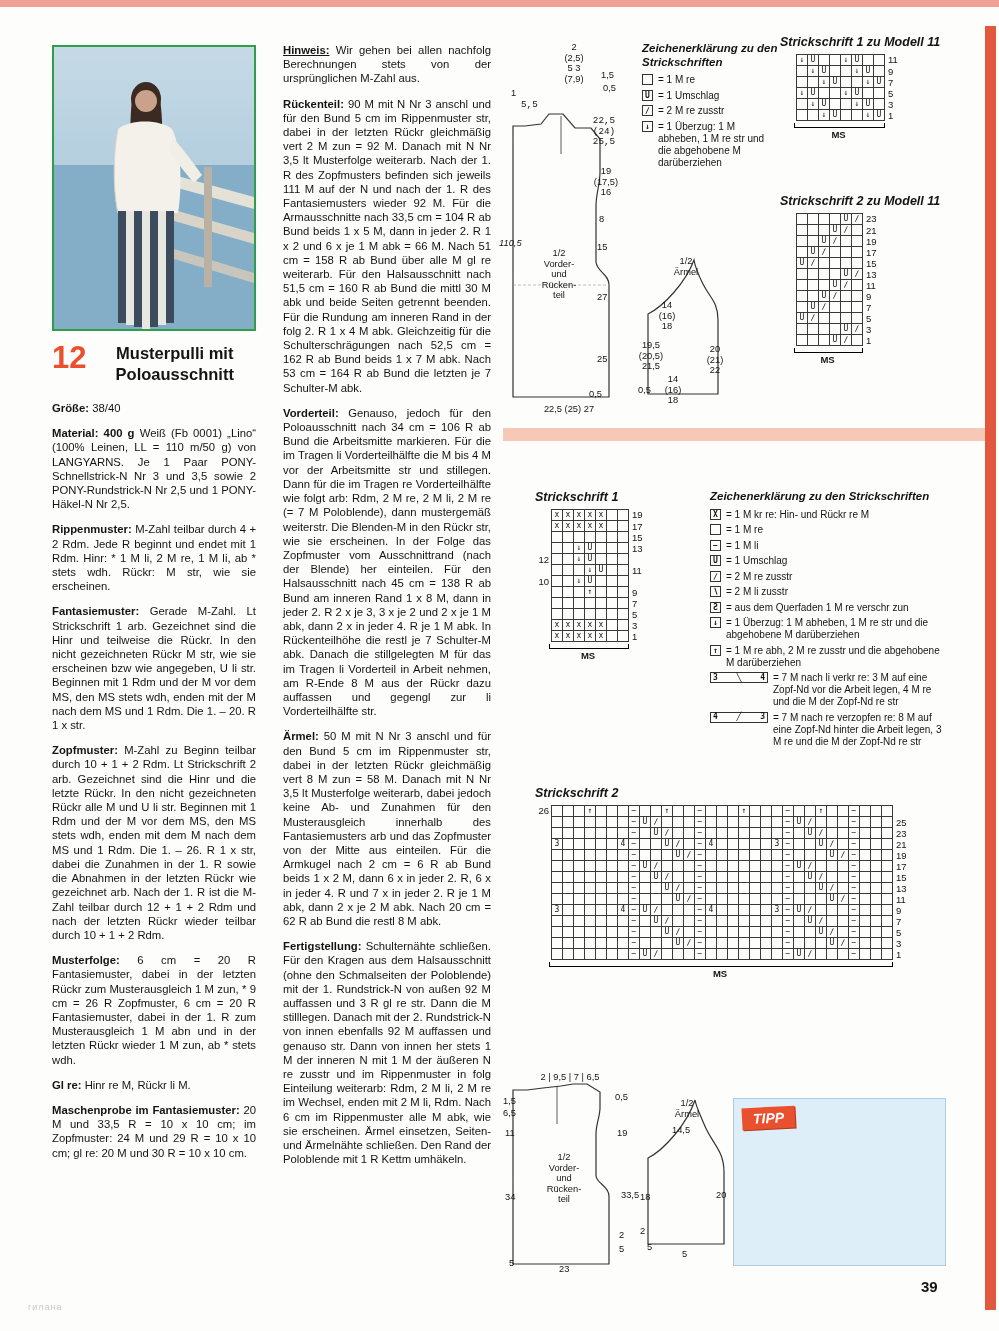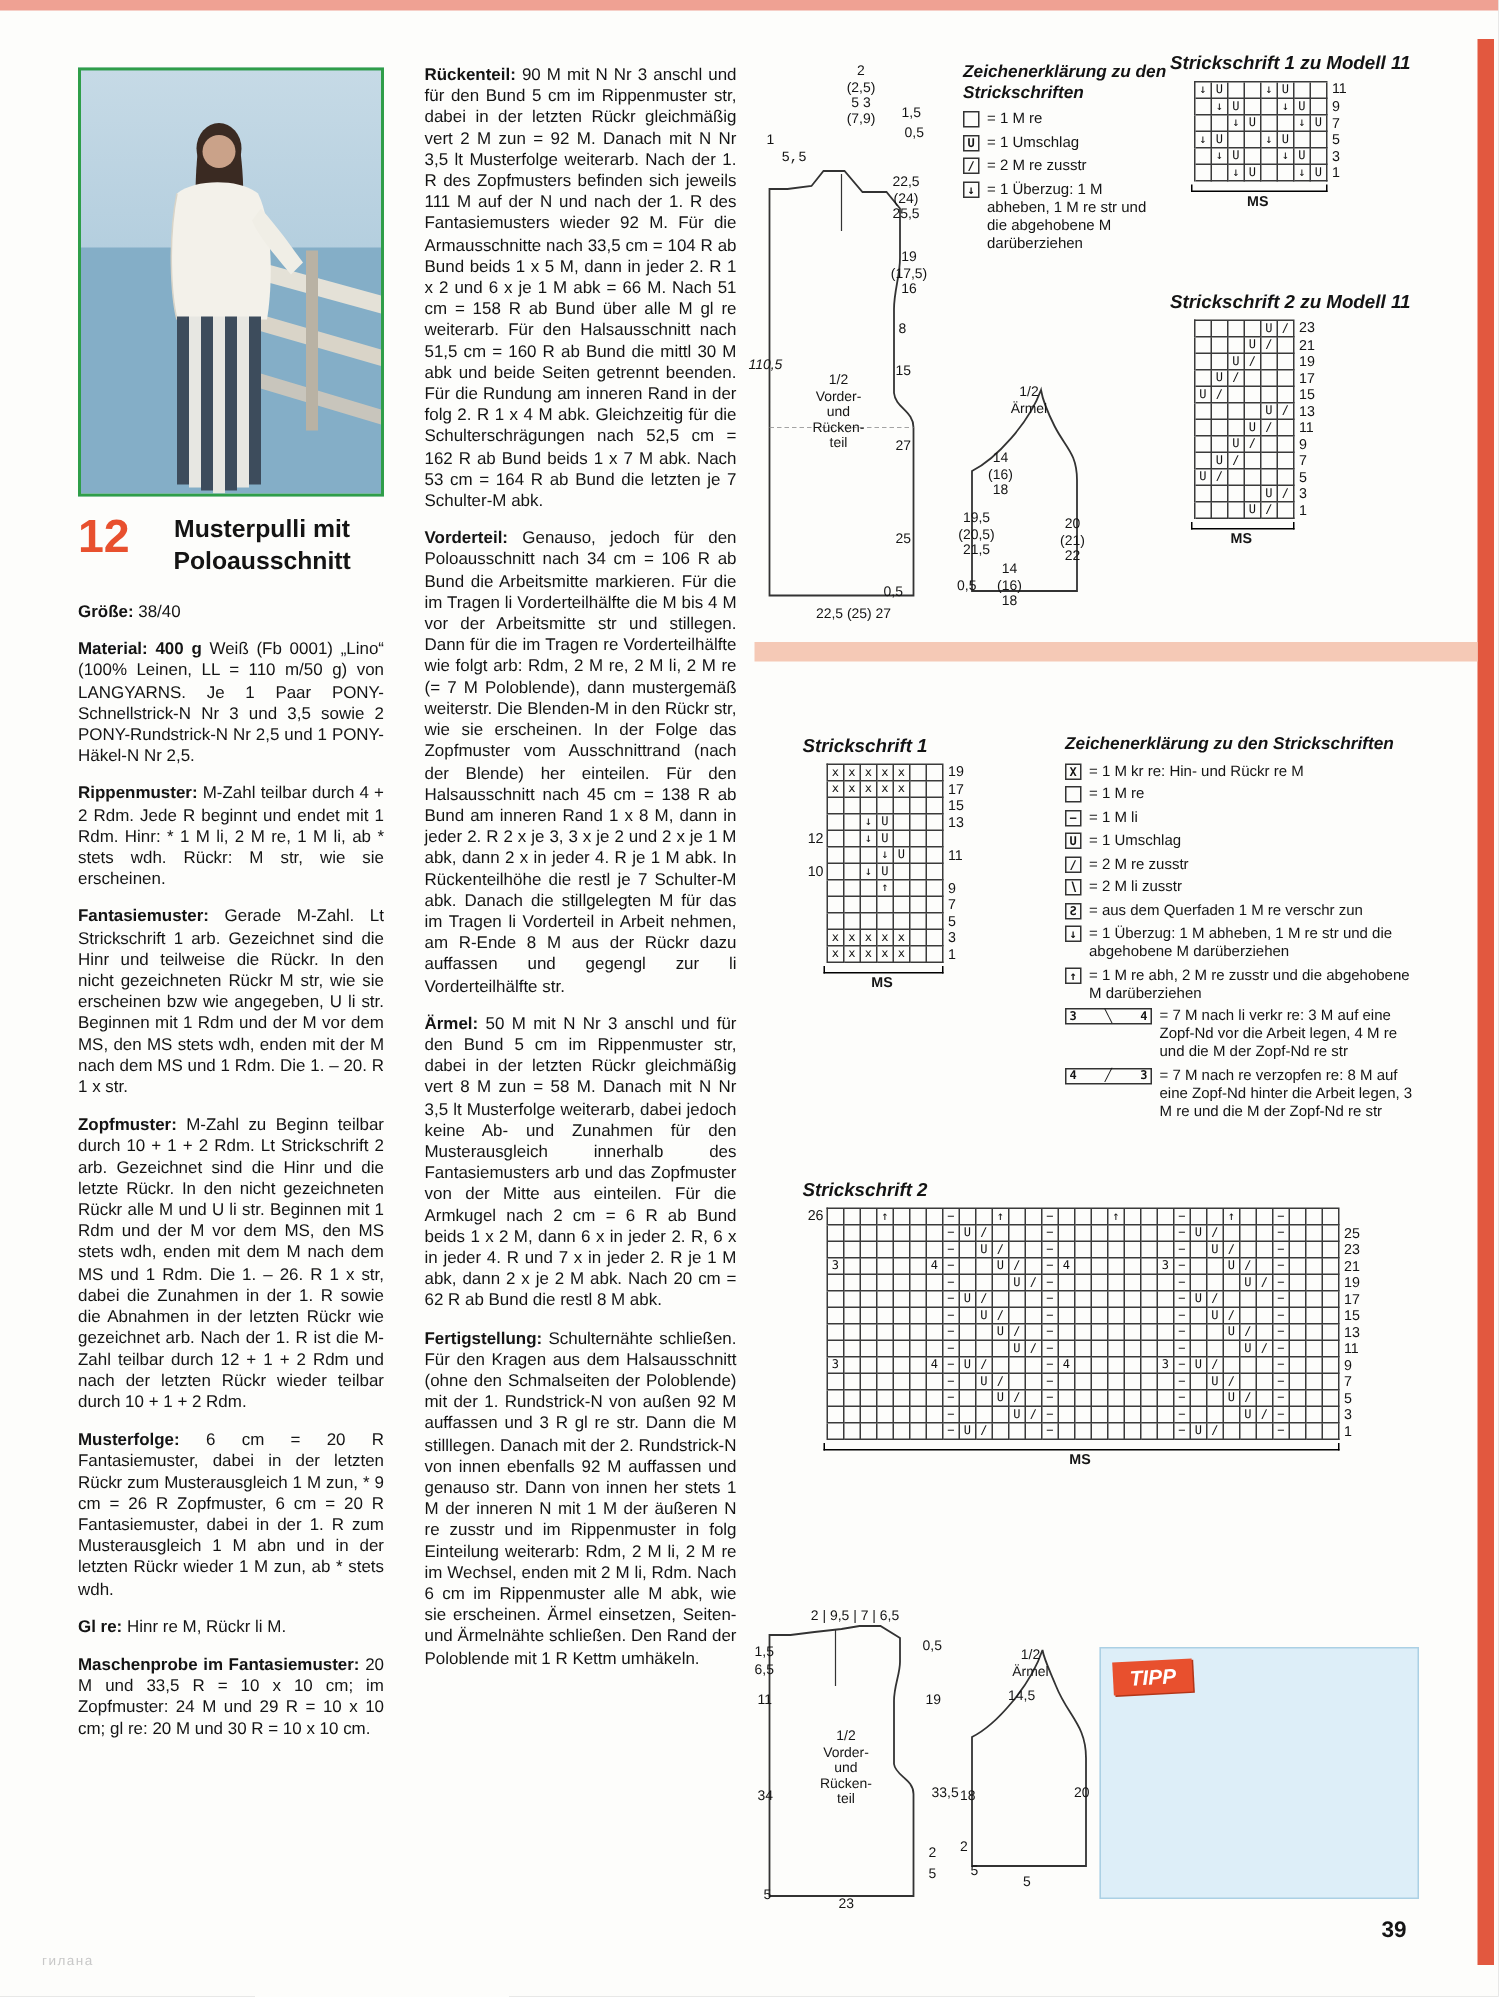--- a/index.html
+++ b/index.html
@@ -53,21 +53,21 @@
 
   
   .schem{position:absolute;}
   .schem svg{position:absolute;left:0;top:0;}
   .sl{position:absolute;font-size:9.3px;line-height:10.5px;white-space:pre-line;text-align:center;}
   #schem-ft{left:503px;top:42px;width:132px;height:382px;}
   .ft-cluster{left:50px;top:0;width:42px;}
   .ft-15{left:98px;top:28px;} .ft-05{left:100px;top:41px;}
   .ft-f1{left:8px;top:46px;} .ft-f2{left:18px;top:58px;font-family:Liberation Mono, monospace;}
   .ft-h{left:-4px;top:196px;font-style:italic;}
-  .ft-chest{left:84px;top:74px;width:34px;}
+  .ft-chest{left:84px;top:74px;width:34px;font-family:Liberation Mono, monospace;}
   .ft-arm{left:86px;top:124px;width:34px;}
   .ft-8{left:96px;top:172px;} .ft-152{left:94px;top:200px;}
   .ft-27{left:94px;top:250px;} .ft-25{left:94px;top:312px;}
   .ft-piece{left:32px;top:206px;width:48px;}
   .ft-wb{left:20px;top:362px;width:92px;}
   .ft-05b{left:86px;top:347px;}
   #schem-st{left:640px;top:252px;width:90px;height:164px;}
   .st-piece{left:26px;top:4px;width:40px;}
   .st-w1{left:14px;top:48px;width:26px;}
   .st-hl{left:-4px;top:88px;width:30px;}
@@ -153,20 +153,21 @@
     <p class="para"><span class="lead">Material: 400 g</span> <span>Weiß (Fb 0001) „Lino“ (100% Leinen, LL = 110 m/50 g) von LANGYARNS. Je 1 Paar PONY-Schnellstrick-N Nr 3 und 3,5 sowie 2 PONY-Rundstrick-N Nr 2,5 und 1 PONY-Häkel-N Nr 2,5.</span></p>
     <p class="para"><span class="lead">Rippenmuster:</span> <span>M-Zahl teilbar durch 4 + 2 Rdm. Jede R beginnt und endet mit 1 Rdm. Hinr: * 1 M li, 2 M re, 1 M li, ab * stets wdh. Rückr: M str, wie sie erscheinen.</span></p>
     <p class="para"><span class="lead">Fantasiemuster:</span> <span>Gerade M-Zahl. Lt Strickschrift 1 arb. Gezeichnet sind die Hinr und teilweise die Rückr. In den nicht gezeichneten Rückr M str, wie sie erscheinen bzw wie angegeben, U li str. Beginnen mit 1 Rdm und der M vor dem MS, den MS stets wdh, enden mit der M nach dem MS und 1 Rdm. Die 1. – 20. R 1 x str.</span></p>
     <p class="para"><span class="lead">Zopfmuster:</span> <span>M-Zahl zu Beginn teilbar durch 10 + 1 + 2 Rdm. Lt Strickschrift 2 arb. Gezeichnet sind die Hinr und die letzte Rückr. In den nicht gezeichneten Rückr alle M und U li str. Beginnen mit 1 Rdm und der M vor dem MS, den MS stets wdh, enden mit dem M nach dem MS und 1 Rdm. Die 1. – 26. R 1 x str, dabei die Zunahmen in der 1. R sowie die Abnahmen in der letzten Rückr wie gezeichnet arb. Nach der 1. R ist die M-Zahl teilbar durch 12 + 1 + 2 Rdm und nach der letzten Rückr wieder teilbar durch 10 + 1 + 2 Rdm.</span></p>
     <p class="para"><span class="lead">Musterfolge:</span> <span>6 cm = 20 R Fantasiemuster, dabei in der letzten Rückr zum Musterausgleich 1 M zun, * 9 cm = 26 R Zopfmuster, 6 cm = 20 R Fantasiemuster, dabei in der 1. R zum Musterausgleich 1 M abn und in der letzten Rückr wieder 1 M zun, ab * stets wdh.</span></p>
     <p class="para"><span class="lead">Gl re:</span> <span>Hinr re M, Rückr li M.</span></p>
     <p class="para"><span class="lead">Maschenprobe im Fantasiemuster:</span> <span>20 M und 33,5 R = 10 x 10 cm; im Zopfmuster: 24 M und 29 R = 10 x 10 cm; gl re: 20 M und 30 R = 10 x 10 cm.</span></p>
   </div>
 
   <div class="mid-col">
+    <p class="para"><span class="u-lead">Hinweis:</span> <span>Wir gehen bei allen nachfolg Berechnungen stets von der ursprünglichen M-Zahl aus.</span></p>
     <p class="para"><span class="lead">Rückenteil:</span> <span>90 M mit N Nr 3 anschl und für den Bund 5 cm im Rippenmuster str, dabei in der letzten Rückr gleichmäßig vert 2 M zun = 92 M. Danach mit N Nr 3,5 lt Musterfolge weiterarb. Nach der 1. R des Zopfmusters befinden sich jeweils 111 M auf der N und nach der 1. R des Fantasiemusters wieder 92 M. Für die Armausschnitte nach 33,5 cm = 104 R ab Bund beids 1 x 5 M, dann in jeder 2. R 1 x 2 und 6 x je 1 M abk = 66 M. Nach 51 cm = 158 R ab Bund über alle M gl re weiterarb. Für den Halsausschnitt nach 51,5 cm = 160 R ab Bund die mittl 30 M abk und beide Seiten getrennt beenden. Für die Rundung am inneren Rand in der folg 2. R 1 x 4 M abk. Gleichzeitig für die Schulterschrägungen nach 52,5 cm = 162 R ab Bund beids 1 x 7 M abk. Nach 53 cm = 164 R ab Bund die letzten je 7 Schulter-M abk.</span></p>
     <p class="para"><span class="lead">Vorderteil:</span> <span>Genauso, jedoch für den Poloausschnitt nach 34 cm = 106 R ab Bund die Arbeitsmitte markieren. Für die im Tragen li Vorderteilhälfte die M bis 4 M vor der Arbeitsmitte str und stillegen. Dann für die im Tragen re Vorderteilhälfte wie folgt arb: Rdm, 2 M re, 2 M li, 2 M re (= 7 M Poloblende), dann mustergemäß weiterstr. Die Blenden-M in den Rückr str, wie sie erscheinen. In der Folge das Zopfmuster vom Ausschnittrand (nach der Blende) her einteilen. Für den Halsausschnitt nach 45 cm = 138 R ab Bund am inneren Rand 1 x 8 M, dann in jeder 2. R 2 x je 3, 3 x je 2 und 2 x je 1 M abk, dann 2 x in jeder 4. R je 1 M abk. In Rückenteilhöhe die restl je 7 Schulter-M abk. Danach die stillgelegten M für das im Tragen li Vorderteil in Arbeit nehmen, am R-Ende 8 M aus der Rückr dazu auffassen und gegengl zur li Vorderteilhälfte str.</span></p>
     <p class="para"><span class="lead">Ärmel:</span> <span>50 M mit N Nr 3 anschl und für den Bund 5 cm im Rippenmuster str, dabei in der letzten Rückr gleichmäßig vert 8 M zun = 58 M. Danach mit N Nr 3,5 lt Musterfolge weiterarb, dabei jedoch keine Ab- und Zunahmen für den Musterausgleich innerhalb des Fantasiemusters arb und das Zopfmuster von der Mitte aus einteilen. Für die Armkugel nach 2 cm = 6 R ab Bund beids 1 x 2 M, dann 6 x in jeder 2. R, 6 x in jeder 4. R und 7 x in jeder 2. R je 1 M abk, dann 2 x je 2 M abk. Nach 20 cm = 62 R ab Bund die restl 8 M abk.</span></p>
     <p class="para"><span class="lead">Fertigstellung:</span> <span>Schulternähte schließen. Für den Kragen aus dem Halsausschnitt (ohne den Schmalseiten der Poloblende) mit der 1. Rundstrick-N von außen 92 M auffassen und 3 R gl re str. Dann die M stilllegen. Danach mit der 2. Rundstrick-N von innen ebenfalls 92 M auffassen und genauso str. Dann von innen her stets 1 M der inneren N mit 1 M der äußeren N re zusstr und im Rippenmuster in folg Einteilung weiterarb: Rdm, 2 M li, 2 M re im Wechsel, enden mit 2 M li, Rdm. Nach 6 cm im Rippenmuster alle M abk, wie sie erscheinen. Ärmel einsetzen, Seiten- und Ärmelnähte schließen. Den Rand der Poloblende mit 1 R Kettm umhäkeln.</span></p>
   </div>
 
   <div class="schem" id="schem-ft">
     <svg width="132" height="382" viewBox="0 0 132 382">
       <path d="M10,355 L106,355 L106,243 C106,232 94,230 93,220 L93,164 C93,152 97,142 97,130 L97,97 L88,86 L72,86 L60,72 L46,72 L38,82 L22,84 L10,84 Z" fill="none" stroke="#333" stroke-width="1.2"></path>
       <path d="M58,74 L58,112" fill="none" stroke="#333" stroke-width="0.8"></path>

